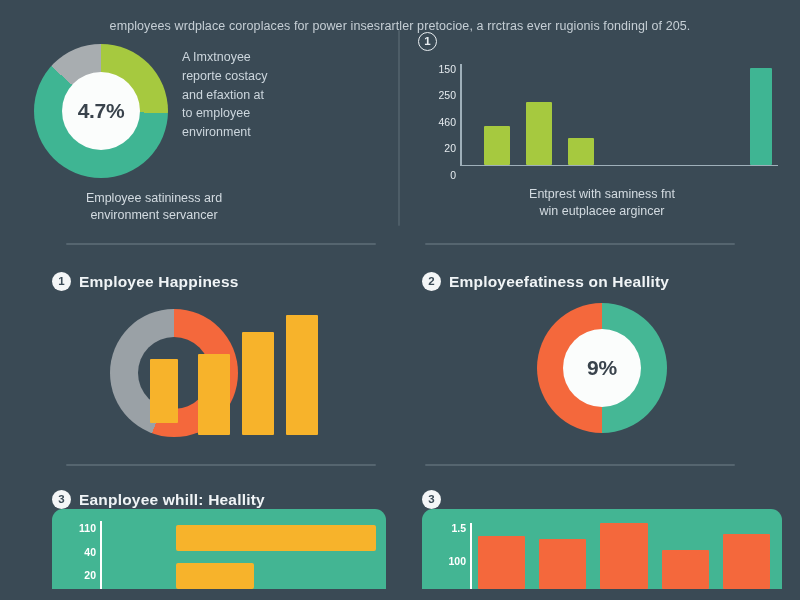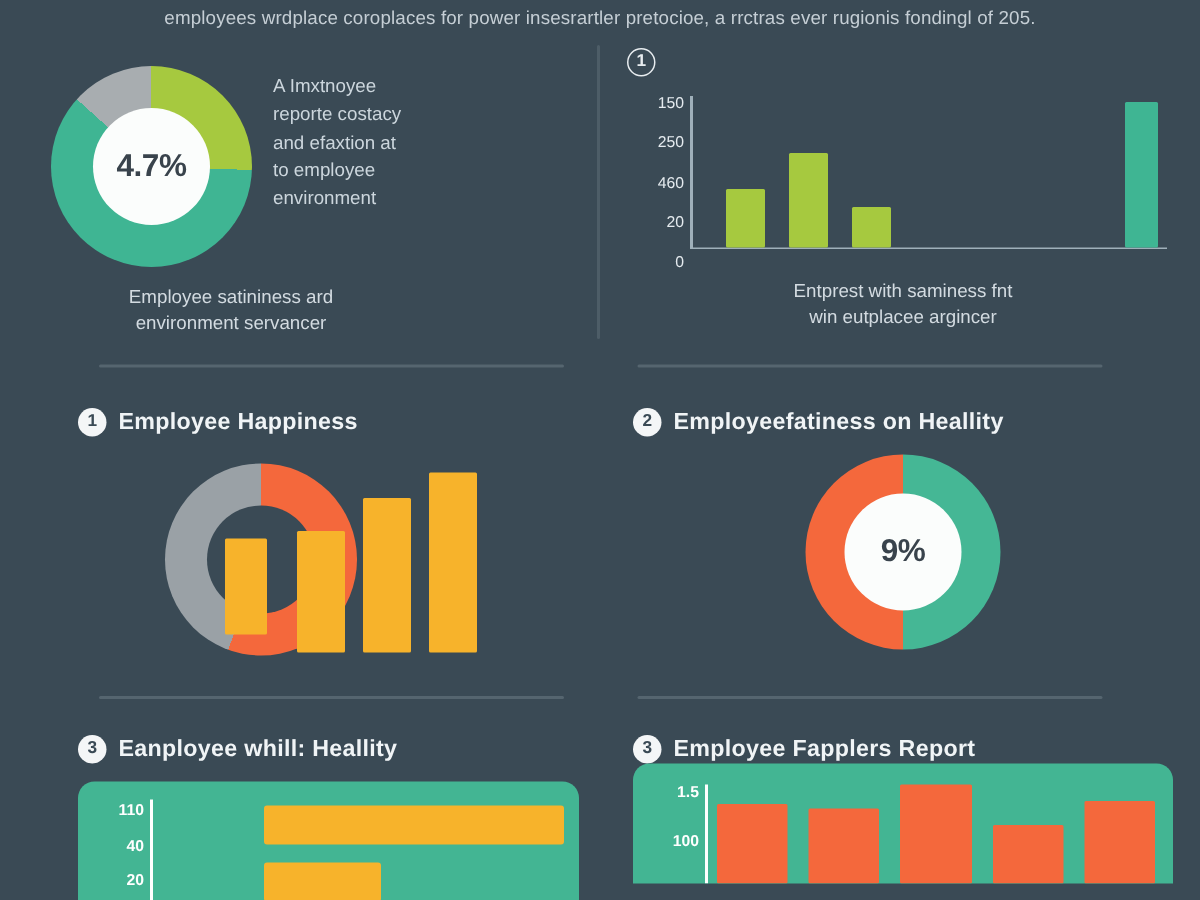--- a/index.html
+++ b/index.html
@@ -6,21 +6,21 @@
   html, body {
     width: 800px; height: 600px;
     background: #3a4a55;
     font-family: "Liberation Sans", sans-serif;
     overflow: hidden;
   }
   .page { position: relative; width: 800px; height: 600px; background: #3a4a55; }
 
   
   .header-strip {
-    position: absolute; top: 0; left: 0; width: 800px; height: 24px;
+    position: absolute; top: 14px; left: 0; width: 800px; height: 24px;
     display: flex; align-items: center; justify-content: center;
   }
   .header-text {
     font-size: 12.5px; color: #cdd6dc; letter-spacing: .1px;
     white-space: nowrap; opacity: .95;
   }
 
   
   .row { position: absolute; left: 0; width: 800px; display: flex; }
   .row-1 { top: 24px; height: 224px; }
@@ -222,39 +222,38 @@
   <div class="h-divider h-div-right" style="top:464px;"></div>
 
   <div class="row row-3">
 
     <div class="cell cell-left" style="padding-left:52px; padding-right:14px;">
       <div class="sec-head" style="margin-top:12px;">
         <div class="badge">3</div>
         <div class="sec-title">Eanployee whill: Heallity</div>
       </div>
 
-      <div class="teal-card" style="margin-top:12px;">
+      <div class="teal-card" style="">
         <div class="card-axis">
           <span>110</span>
           <span>40</span>
           <span>20</span>
         </div>
         <div class="card-axis-line"></div>
 
         <div class="hbars">
           <div class="hbar" style="left:68px; top:0px;  width:200px; height:26px;"></div>
           <div class="hbar" style="left:68px; top:38px; width:78px;  height:26px;"></div>
         </div>
       </div>
     </div>
 
     <div class="cell cell-right" style="padding-left:22px; padding-right:18px;">
       <div class="sec-head" style="margin-top:12px;">
         <div class="badge">3</div>
-        <div class="sec-title">Employee Fapplers Report</div>
       </div>
 
       <div class="teal-card" style="">
         <div class="card-axis" style="gap:22px;">
           <span>1.5</span>
           <span>100</span>
 
         </div>
         <div class="card-axis-line" style="top:14px;"></div>
 

